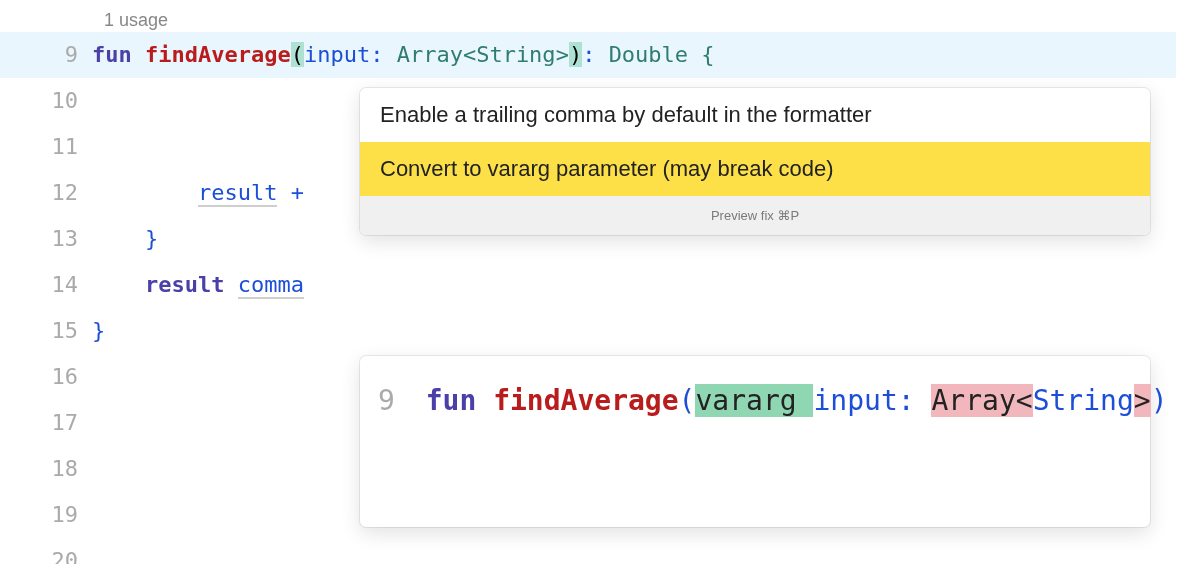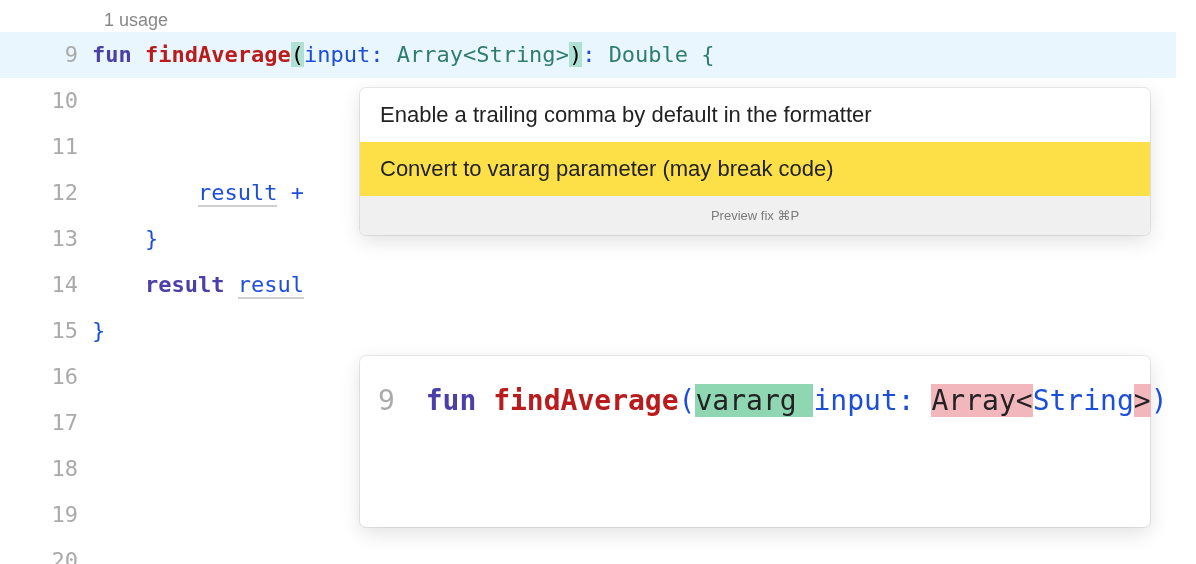--- a/index.html
+++ b/index.html
@@ -110,21 +110,21 @@
   <div class="line">
     <div class="gutter">13</div>
     <div class="code">
       &nbsp;&nbsp;&nbsp;&nbsp;<span class="plain">}</span>
     </div>
   </div>
 
   <div class="line">
     <div class="gutter">14</div>
     <div class="code">
-      &nbsp;&nbsp;&nbsp;&nbsp;<span class="kw">result </span><span class="plain underline">resul</span>
+      &nbsp;&nbsp;&nbsp;&nbsp;<span class="kw">result </span><span class="plain underline">comma</span>
     </div>
   </div>
 
   <div class="line">
     <div class="gutter">15</div>
     <div class="code">
       <span class="plain">}</span>
     </div>
   </div>
 

